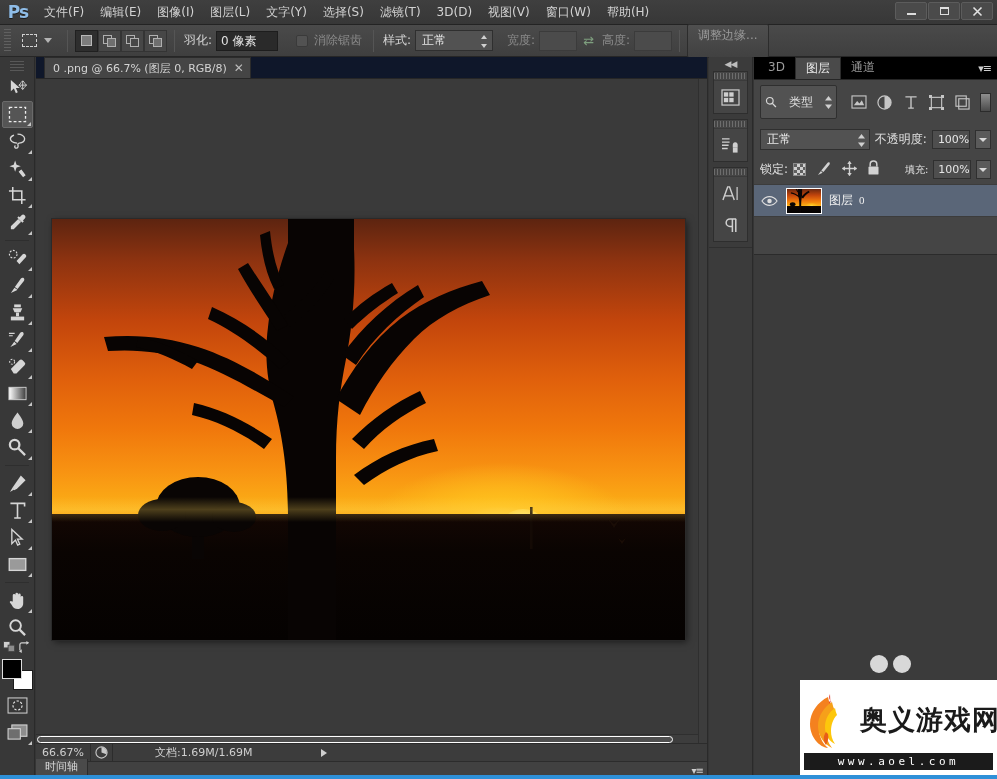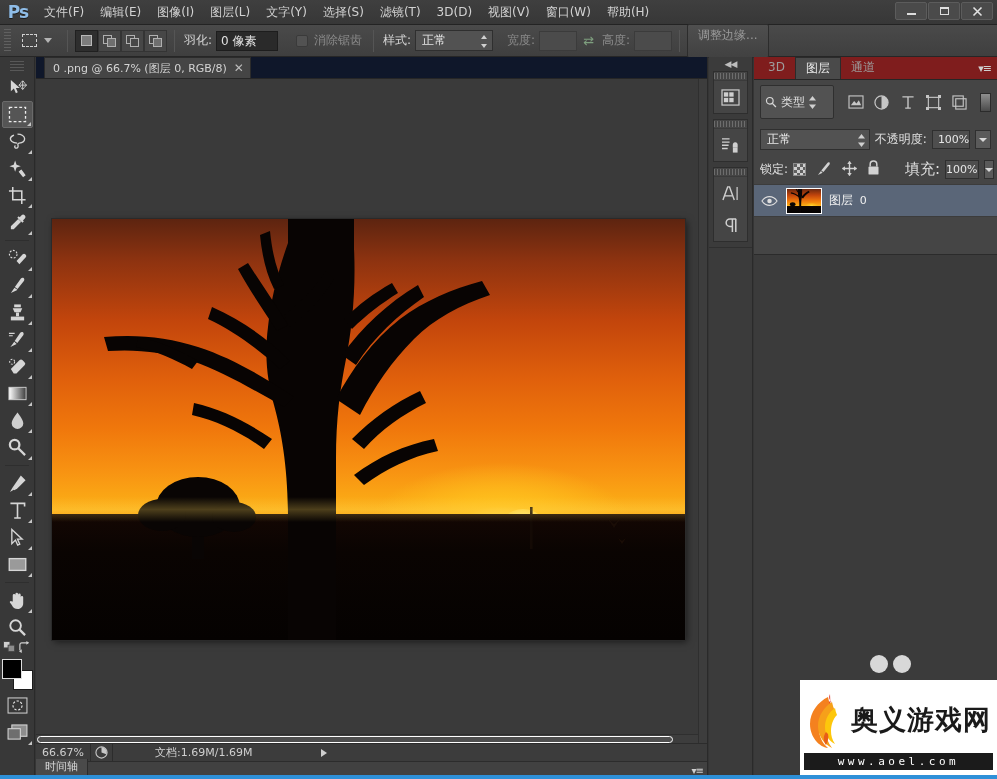--- a/index.html
+++ b/index.html
@@ -201,32 +201,32 @@
   }
   .dockicon {
     height:32px; display:flex; align-items:center; justify-content:center;
   }
 
   
   .rightpanel {
     position:absolute; left:754px; top:57px; width:243px; height:722px; background:#3b3b3b;
   }
   .paneltabs {
-    height:23px; background:#7f1d1d; display:flex; align-items:flex-end;
+    height:23px; background:#000000; display:flex; align-items:flex-end;
     border-bottom:1px solid #262626; padding-left:4px;
   }
   .ptab {
     height:22px; line-height:21px; padding:0 10px; font-size:12px; color:#9d9d9d;
   }
   .ptab.active { background:#4a4a4a; color:#e8e8e8; border:1px solid #2b2b2b; border-bottom:none; }
   .panelmenu { margin-left:auto; margin-right:6px; color:#cfcfcf; font-size:11px; line-height:20px; letter-spacing:-1px;}
   .panelbody { background:#454545; height:175px; border-bottom:1px solid #2b2b2b; }
   .prow { display:flex; align-items:center; padding:5px 6px; gap:5px; }
   .filtersel {
-    display:flex; align-items:center; gap:4px;
+    display:flex; align-items:center; gap:12px;
     background:#525252; border:1px solid #2f2f2f; border-radius:2px;
     height:21px; padding:16px 4px; min-width:74px;
   }
   .filtersel .lbl { color:#e2e2e2; font-size:12px; }
   .filter-icons { display:flex; gap:9px; margin-left:8px; align-items:center; }
   .ficon { width:17px;height:17px; display:flex;align-items:center;justify-content:center; }
   .toggle-strip { width:11px;height:19px; background:linear-gradient(#8f8f8f,#4a4a4a); border:1px solid #2b2b2b; margin-left:auto;}
   .blendsel {
     background:#525252; border:1px solid #2f2f2f; height:21px; line-height:19px;
     padding:0 18px 0 6px; color:#e8e8e8; width:118px; position:relative; font-size:12px;
@@ -248,21 +248,21 @@
     width:13px;height:13px;
     background-image:
       linear-gradient(45deg,#cfcfcf 25%,transparent 25%,transparent 75%,#cfcfcf 75%),
       linear-gradient(45deg,#cfcfcf 25%,transparent 25%,transparent 75%,#cfcfcf 75%);
     background-size:6px 6px; background-position:0 0,3px 3px; background-color:#606060;
     border:1px solid #8c8c8c;
   }
   .layerlist { }
   .layerrow {
     height:33px; display:flex; align-items:center; gap:7px; padding:0 6px;
-    background:#5a6678; border-top:1px solid #3c3c3c; border-bottom:1px solid #3c3c3c;
+    background:#5a6678; border-top:1px solid #3c3c3c; border-bottom:1px solid #3c3c3c;font-family:Liberation Serif, serif;
   }
   .eye { width:19px; display:flex; align-items:center; justify-content:center; }
   .thumb {
     width:36px;height:26px; border:1px solid #ffffff; position:relative; overflow:hidden; background:#000;
   }
   .layername { color:#f0f0f0; font-size:12px; }
   .panelrest { background:#3b3b3b; height:100%; }
 
   
   .sky {
@@ -295,21 +295,21 @@
   }
   .wmdots {
     position:absolute; right:86px; bottom:106px; display:flex; gap:5px;
   }
   .wmdots i { display:block; width:18px;height:18px;border-radius:50%;background:#d8d8d8; }
   .logo-card {
     position:absolute; right:0; bottom:0; width:197px; height:99px;
     background:#ffffff; display:flex; flex-direction:column; justify-content:center;
     padding:6px 4px 4px 4px;
   }
-  .logo-top { display:flex; align-items:center; gap:3px; }
+  .logo-top { display:flex; align-items:center; gap:12px; }
   .logo-flame { width:44px; height:58px; flex:0 0 44px; }
   .logo-cn {
     color:#1a1a1a; font-size:27px; font-weight:bold; letter-spacing:1px;
     font-family:"DejaVu Sans","Liberation Sans",sans-serif; line-height:1.05;
     white-space:nowrap;
   }
   .logo-url {
     margin-top:3px; background:#1b1b1b; color:#ffffff;
     font-size:11px; letter-spacing:3.5px; text-align:center;
     padding:2px 0; font-family:"DejaVu Sans Mono","Liberation Mono",monospace;
@@ -814,21 +814,21 @@
                 <path d="M8 0 L5.6 3.2h4.8z M8 16 L5.6 12.8h4.8z M0 8 L3.2 5.6v4.8z M16 8 L12.8 5.6v4.8z" fill="#d2d2d2"></path>
               </svg>
           </span>
           <span>
             <svg width="13" height="16" viewBox="0 0 14 17">
                 <path d="M3.4 7V4.6a3.6 3.6 0 0 1 7.2 0V7" fill="none" stroke="#d2d2d2" stroke-width="1.6"></path>
                 <rect x="1.6" y="7" width="10.8" height="8.6" rx="1" fill="#d2d2d2"></rect>
               </svg>
           </span>
         </div>
-        <div style="color:#e0e0e0;font-size:15px;margin-left:20px;white-space:nowrap">填充:</div>
+        <div style="color:#e0e0e0;font-size:10px;margin-left:20px;white-space:nowrap">填充:</div>
         <div class="opacity-box">100%</div>
         <div class="mini-caret-btn">
             <span class="mini-caret"></span>
           </div>
       </div>
 
       <div class="layerlist">
         <div class="layerrow">
           <div class="eye">
             <svg width="17" height="12" viewBox="0 0 18 12">

